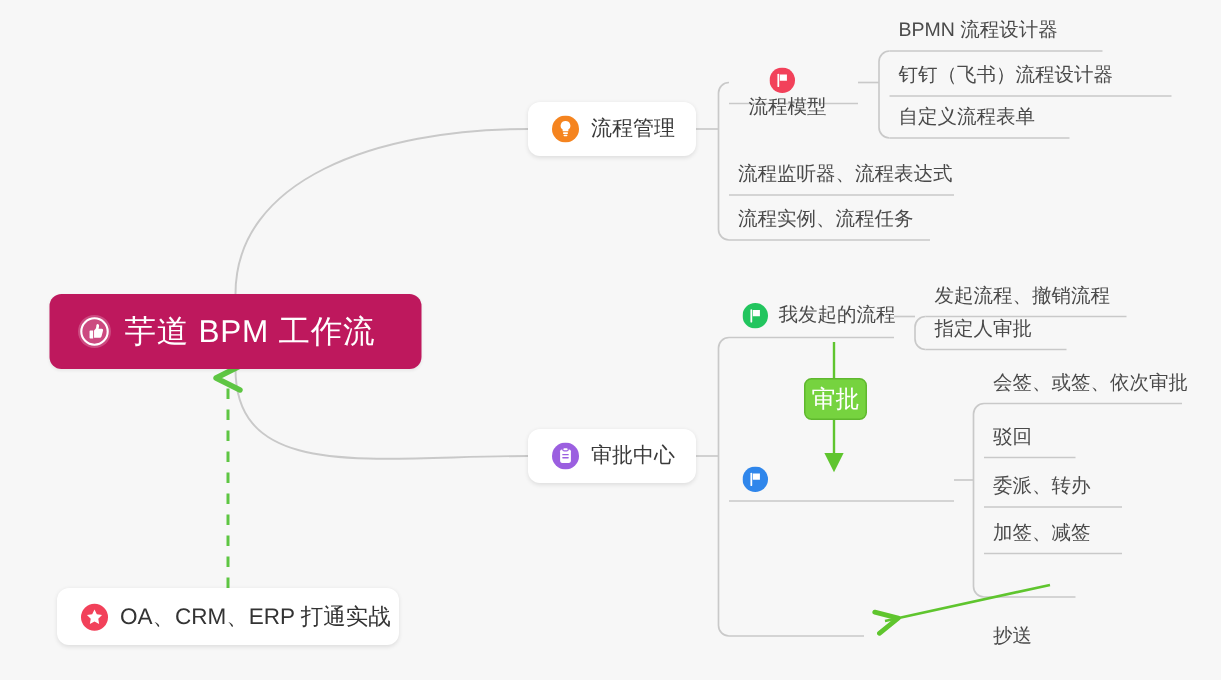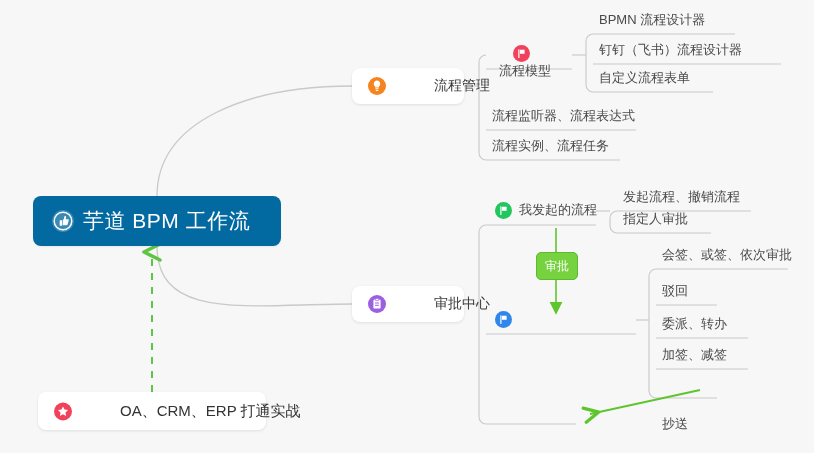--- a/index.html
+++ b/index.html
@@ -28,21 +28,21 @@
     pointer-events: none;
   }
 
   
   .root-node {
     position: absolute;
     left: 33px;
     top: 196px;
     width: 248px;
     height: 50px;
-    background: #0369a1;
+    background: #be185d;
     border-radius: 8px;
     display: flex;
     align-items: center;
     box-sizing: border-box;
     padding-left: 19px;
     box-shadow: 0 1px 2px rgba(0,0,0,0.06);
   }
   .root-label {
     color: #ffffff;
     font-size: 21px;
@@ -69,21 +69,20 @@
     position: absolute;
     background: #ffffff;
     border-radius: 8px;
     height: 36px;
     display: flex;
     align-items: center;
     padding: 0 16px;
     box-sizing: border-box;
     box-shadow: 0 1px 3px rgba(0,0,0,0.10);
     white-space: nowrap;
-    gap: 40px;
   }
   .card-node .lbl {
     font-size: 14px;
     color: #3a3a3a;
     margin-left: 8px;
   }
   #node-flow-mgmt { left: 352px; top: 68px; width: 112px; }
   #node-approval-center { left: 352px; top: 286px; width: 112px; }
   #node-oa-crm-erp {
     left: 38px; top: 392px; width: 228px; height: 38px;
@@ -103,21 +102,21 @@
   .leaf .lbl { margin-left: 7px; }
   .leaf.plain .lbl { margin-left: 0; }
 
   
   .proc-box {
     position: absolute;
     background: #76d33f;
     border: 1px solid #5fb82e;
     border-radius: 5px;
     color: #ffffff;
-    font-size: 12px;
+    font-size: 16px;
     display: flex;
     align-items: center;
     justify-content: center;
     left: 536px;
     top: 252px;
     width: 40px;
     height: 26px;
   }
 </style>
 </head>

